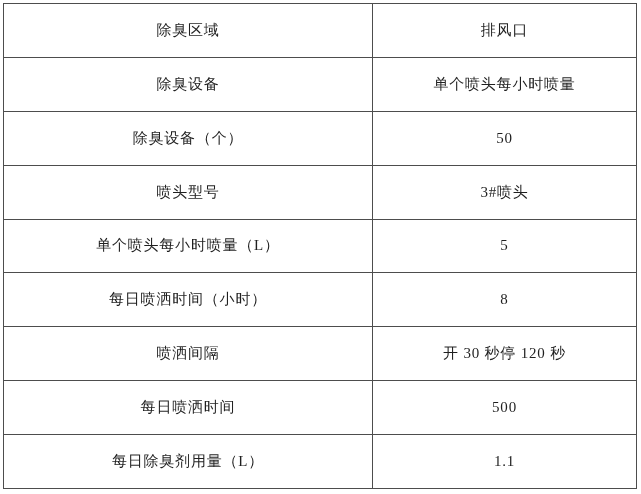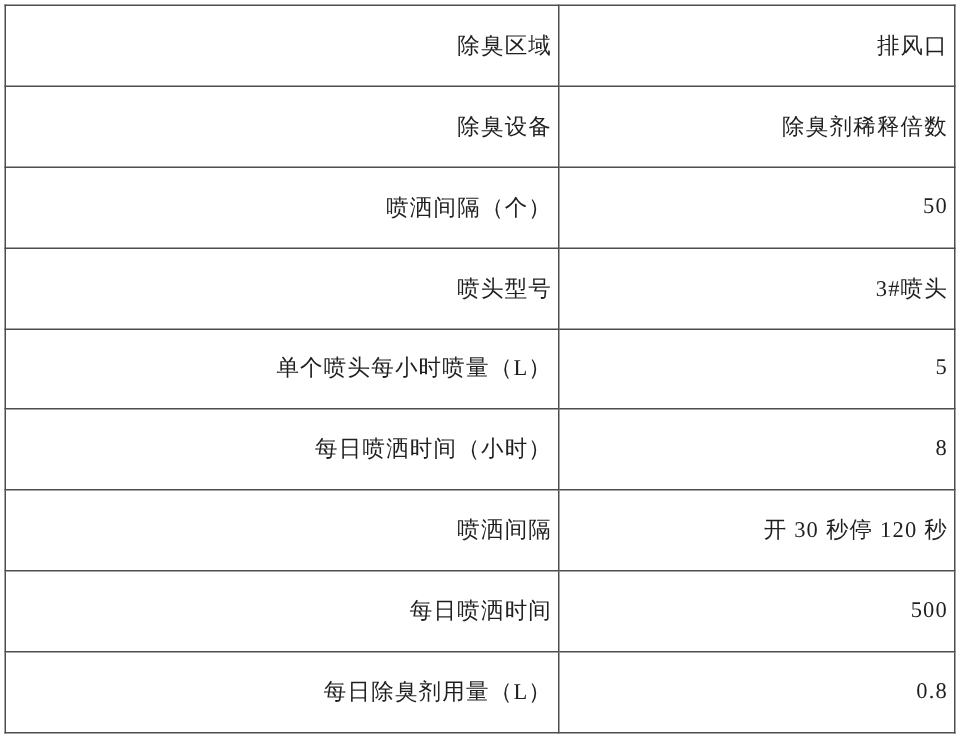--- a/index.html
+++ b/index.html
@@ -26,21 +26,21 @@
     position:absolute;
     left:3px;
     top:3px;
     width:634px;
     height:486px;
     border-collapse:collapse;
     table-layout:fixed;
   }
   table.spec-table td{
     border:1.6px solid var(--border-color);
-    text-align:right;
+    text-align:center;
     vertical-align:middle;
     font-size:15px;
     color:var(--text-color);
     letter-spacing:0.8px;
     padding:0 4px;
     overflow:hidden;
     white-space:nowrap;
   }
   td.label-cell{width:58.3%;}
   td.value-cell{width:41.7%;font-family:Liberation Serif, serif;}
@@ -50,24 +50,24 @@
 
 <div class="page">
   <table class="spec-table">
     <tbody>
       <tr>
         <td class="label-cell">除臭区域</td>
         <td class="value-cell">排风口</td>
       </tr>
       <tr>
         <td class="label-cell">除臭设备</td>
-        <td class="value-cell">除臭剂稀释倍数</td>
+        <td class="value-cell">单个喷头每小时喷量</td>
       </tr>
       <tr>
-        <td class="label-cell">喷洒间隔（个）</td>
+        <td class="label-cell">除臭设备（个）</td>
         <td class="value-cell">50</td>
       </tr>
       <tr>
         <td class="label-cell">喷头型号</td>
         <td class="value-cell">3#喷头</td>
       </tr>
       <tr>
         <td class="label-cell">单个喷头每小时喷量（L）</td>
         <td class="value-cell">5</td>
       </tr>
@@ -78,17 +78,17 @@
       <tr>
         <td class="label-cell">喷洒间隔</td>
         <td class="value-cell">开 30 秒停 120 秒</td>
       </tr>
       <tr>
         <td class="label-cell">每日喷洒时间</td>
         <td class="value-cell">500</td>
       </tr>
       <tr>
         <td class="label-cell">每日除臭剂用量（L）</td>
-        <td class="value-cell">0.8</td>
+        <td class="value-cell">1.1</td>
       </tr>
     </tbody>
   </table>
 </div>
 
 </body></html>

